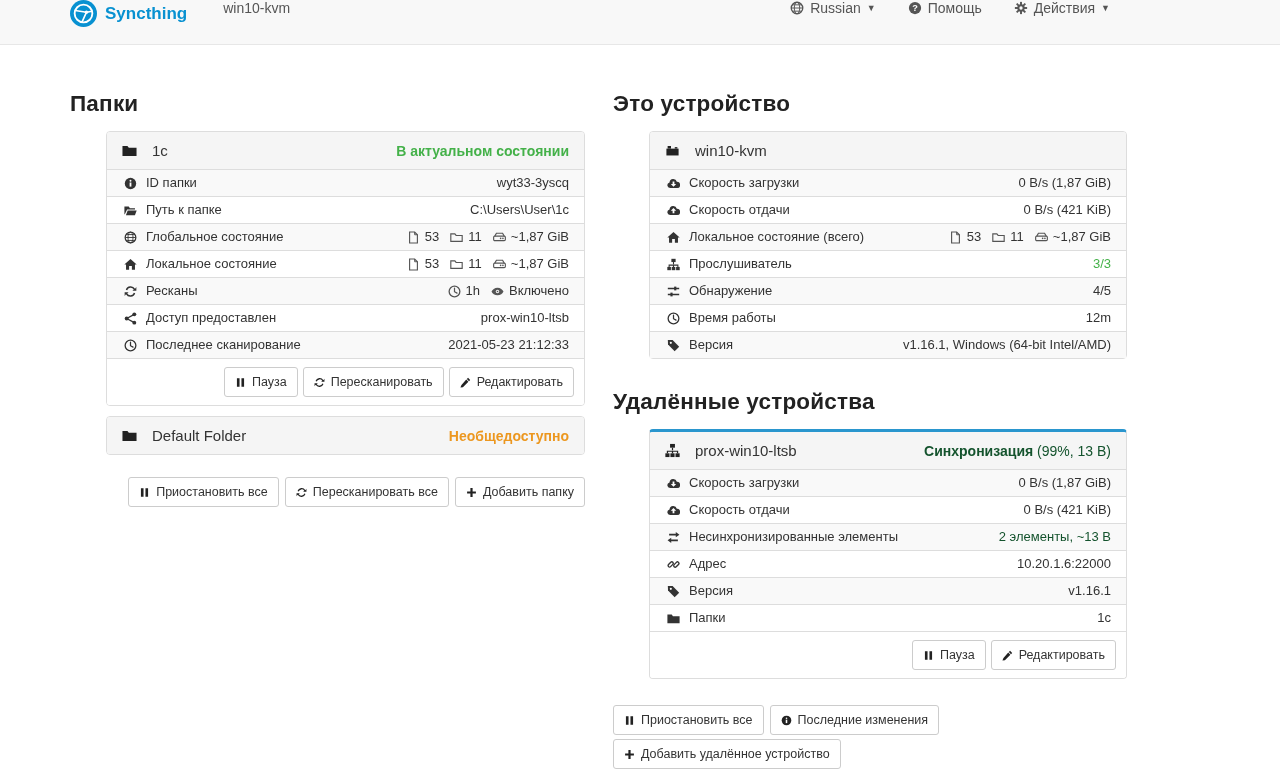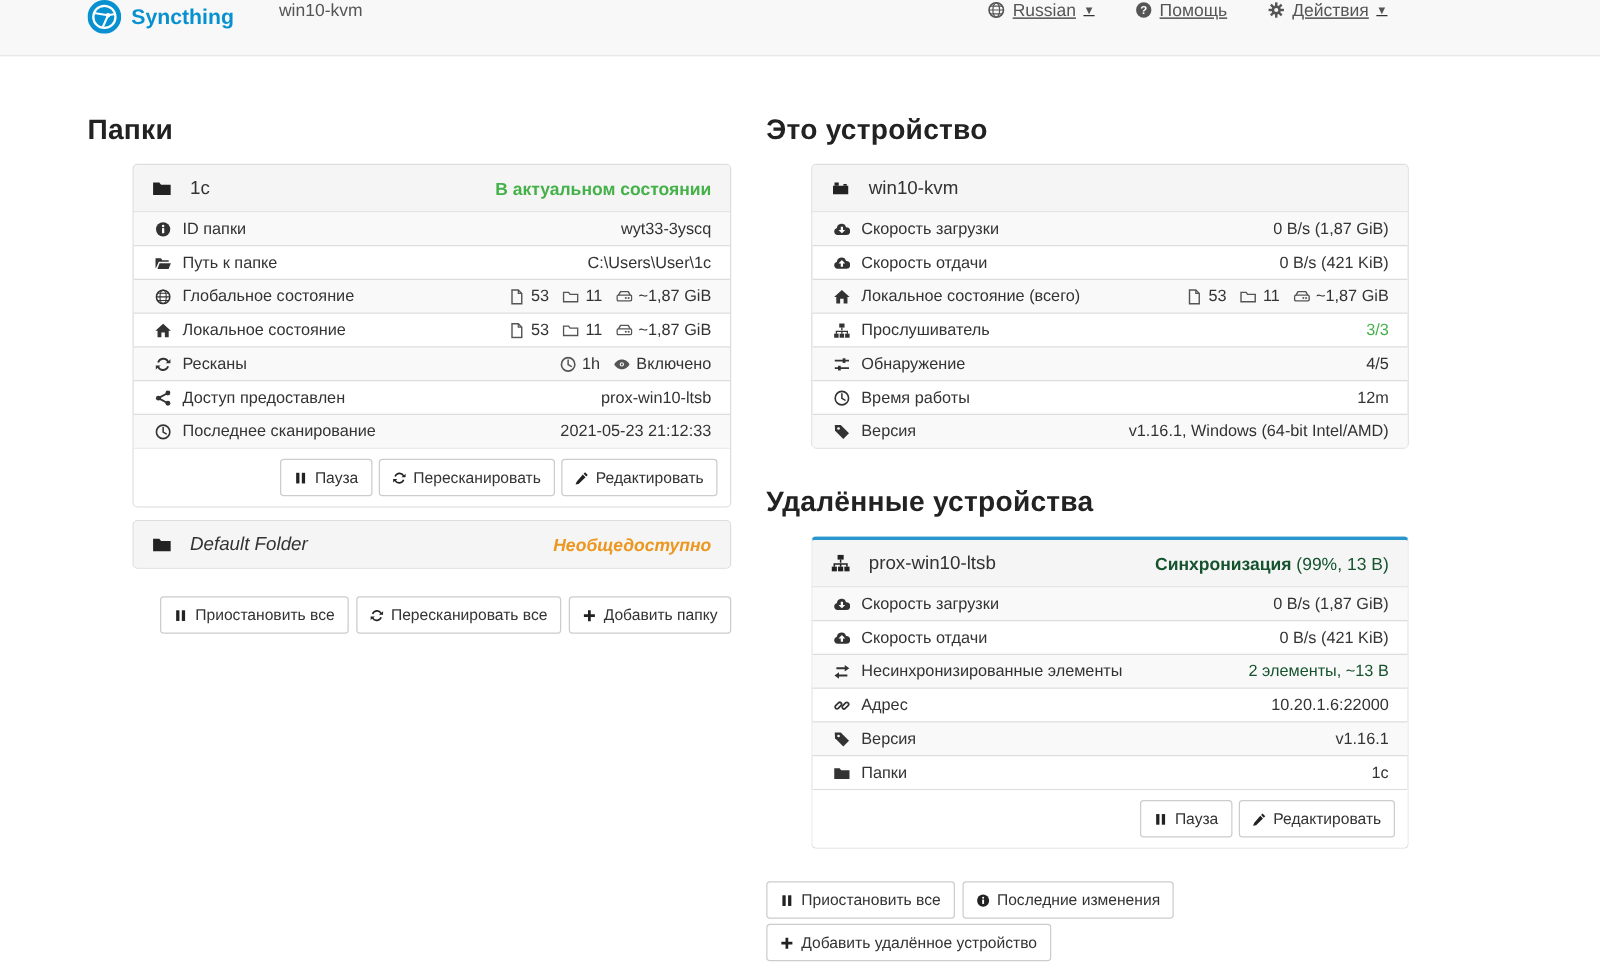--- a/index.html
+++ b/index.html
@@ -7,36 +7,36 @@
   body {
     width:1280px; height:779px; overflow:hidden;
     background:#fff; font-family:"Liberation Sans", sans-serif; color:#333;
   }
   
   .navbar { height:45px; background:#f8f8f8; border-bottom:1px solid #e7e7e7;
             display:flex; align-items:flex-start; padding:0 170px 0 70px; }
   .brand { display:flex; align-items:center; gap:8px; cursor:pointer; }
   .brand-text { font-size:17px; font-weight:bold; color:#0891d1; }
   .nav-devname { margin-left:36px; font-size:14px; color:#555; }
-  .nav-right { margin-left:auto; display:flex; align-items:center; gap:32px;text-decoration:underline; }
+  .nav-right { margin-left:auto; display:flex; align-items:center; gap:32px; }
   .nav-item { display:flex; align-items:center; gap:6px; font-size:14px; color:#555; cursor:pointer; }
   .nav-item .ic { font-size:14px; color:#555; }
   .caret { font-size:9px; color:#555; }
   
   .main { display:flex; padding:46px 0 0 70px; }
   .col-left  { width:515px; margin-right:28px; }
   .col-right { width:514px; }
   h2.sect { font-size:22.5px; font-weight:600; color:#222; margin:0 0 14px 0; letter-spacing:.2px; }
   h2.sect.remote { margin-top:30px; }
   
   .panel { border:1px solid #ddd; border-radius:4px; margin-bottom:10px; background:#fff;margin-left:36px; }
   .panel.accent { border-top:3px solid #2a96ce; }
   .panel-heading { display:flex; align-items:center; padding:10px 15px; background:#f5f5f5;
                    border-radius:3px 3px 0 0; cursor:pointer; }
-  .panel.collapsed .panel-heading { border-radius:3px;font-style:italic; }
+  .panel.collapsed .panel-heading { border-radius:3px; }
   .panel-heading .ic { font-size:15px; color:#222; margin-right:15px; }
   .pname { font-size:15px; color:#333; }
   .pstatus { margin-left:auto; font-size:14px; }
   .pstatus b { font-weight:bold; }
   .ptable { border-top:1px solid #ddd; }
   .trow { display:flex; justify-content:space-between; align-items:center;
           padding:3px 15px; font-size:13px; line-height:20px; }
   .trow + .trow { border-top:1px solid #ddd; }
   .ptable .trow:nth-child(odd) { background:#f9f9f9; }
   .tlabel { display:flex; align-items:center; color:#333; white-space:nowrap; }

